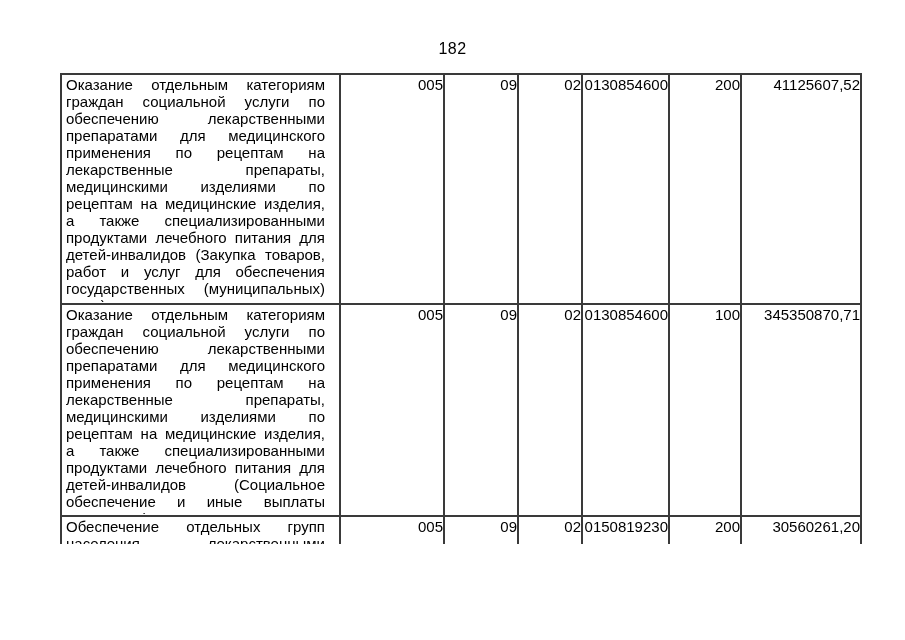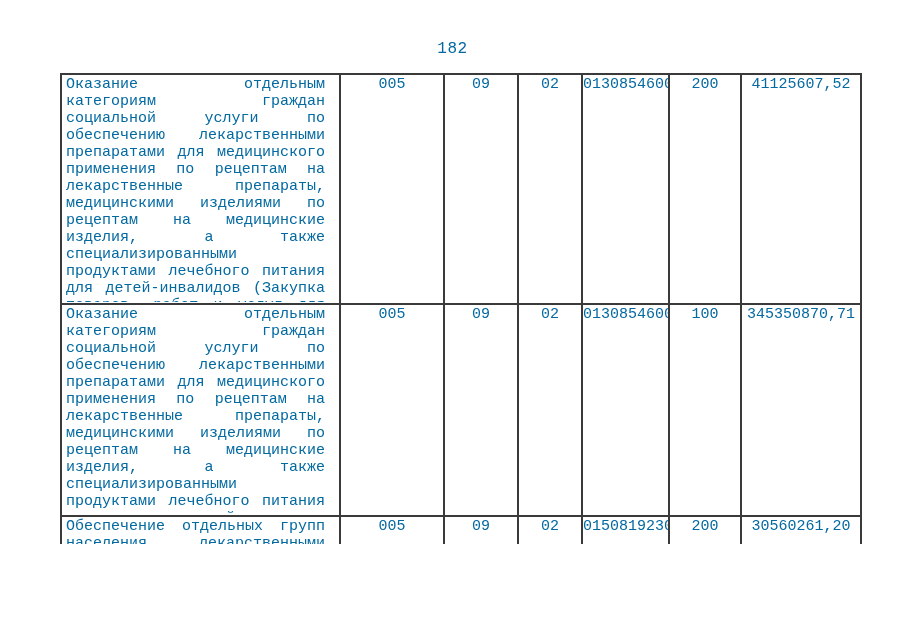--- a/index.html
+++ b/index.html
@@ -6,22 +6,22 @@
     margin: 0;
     padding: 0;
     background: #ffffff;
   }
   .page {
     position: relative;
     width: 905px;
     height: 544px;
     background: #ffffff;
     overflow: hidden;
-    font-family: Liberation Mono, monospace;
-    color: #0369a1;
+    font-family: Liberation Sans, sans-serif;
+    color: #000000;
   }
   .page-number {
     position: absolute;
     top: 40px;
     left: 0;
     width: 905px;
     text-align: center;
     font-size: 16px;
     letter-spacing: 0.5px;
   }
@@ -38,21 +38,21 @@
     vertical-align: top;
     font-size: 15px;
     line-height: 17px;
     overflow: hidden;
   }
   td.txt {
     text-align: justify;
     padding: 1px 14px 1px 4px;
   }
   td.num {
-    text-align: center;
+    text-align: right;
     padding: 1px 0 0 0;
     margin-top: 8px;
   }
   tr.r1 { height: 229px; }
   tr.r2 { height: 210px; }
   tr.r3 { height: 68px; }
   .clip   { overflow: hidden; }
   .clip-a { max-height: 226px; }
   .clip-b { max-height: 208px; }
   .clip-c { max-height: 64px; }

